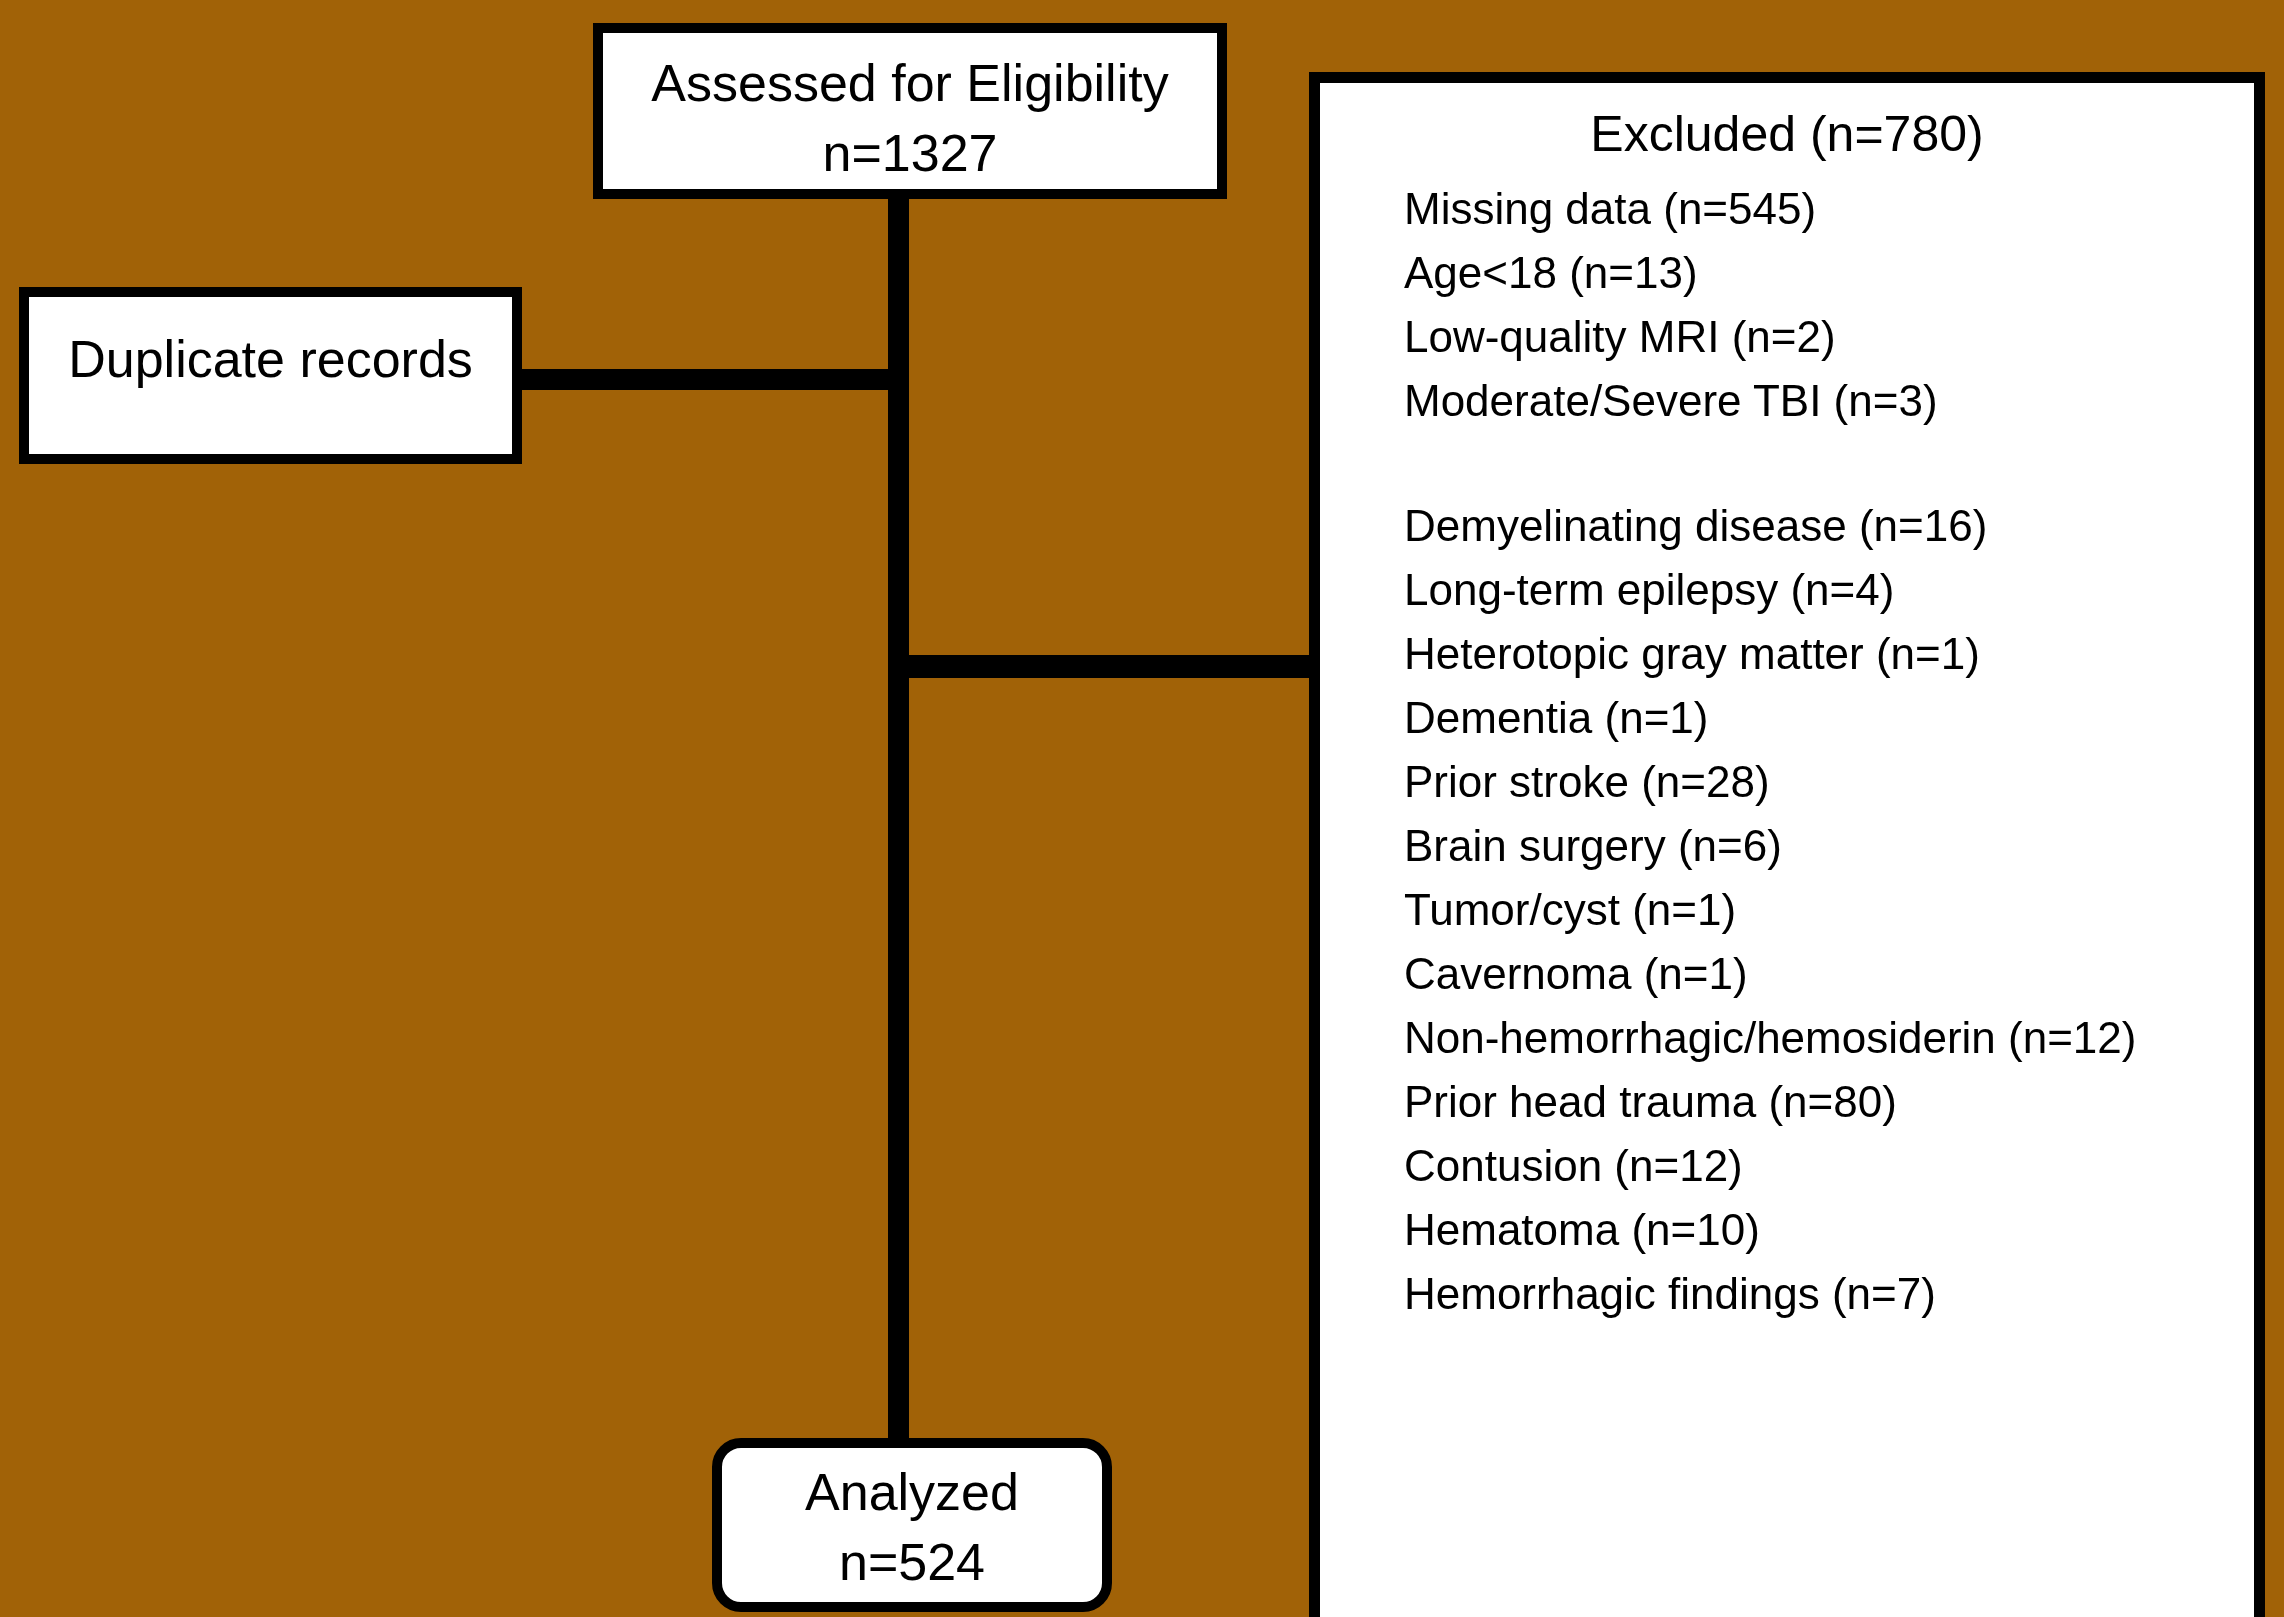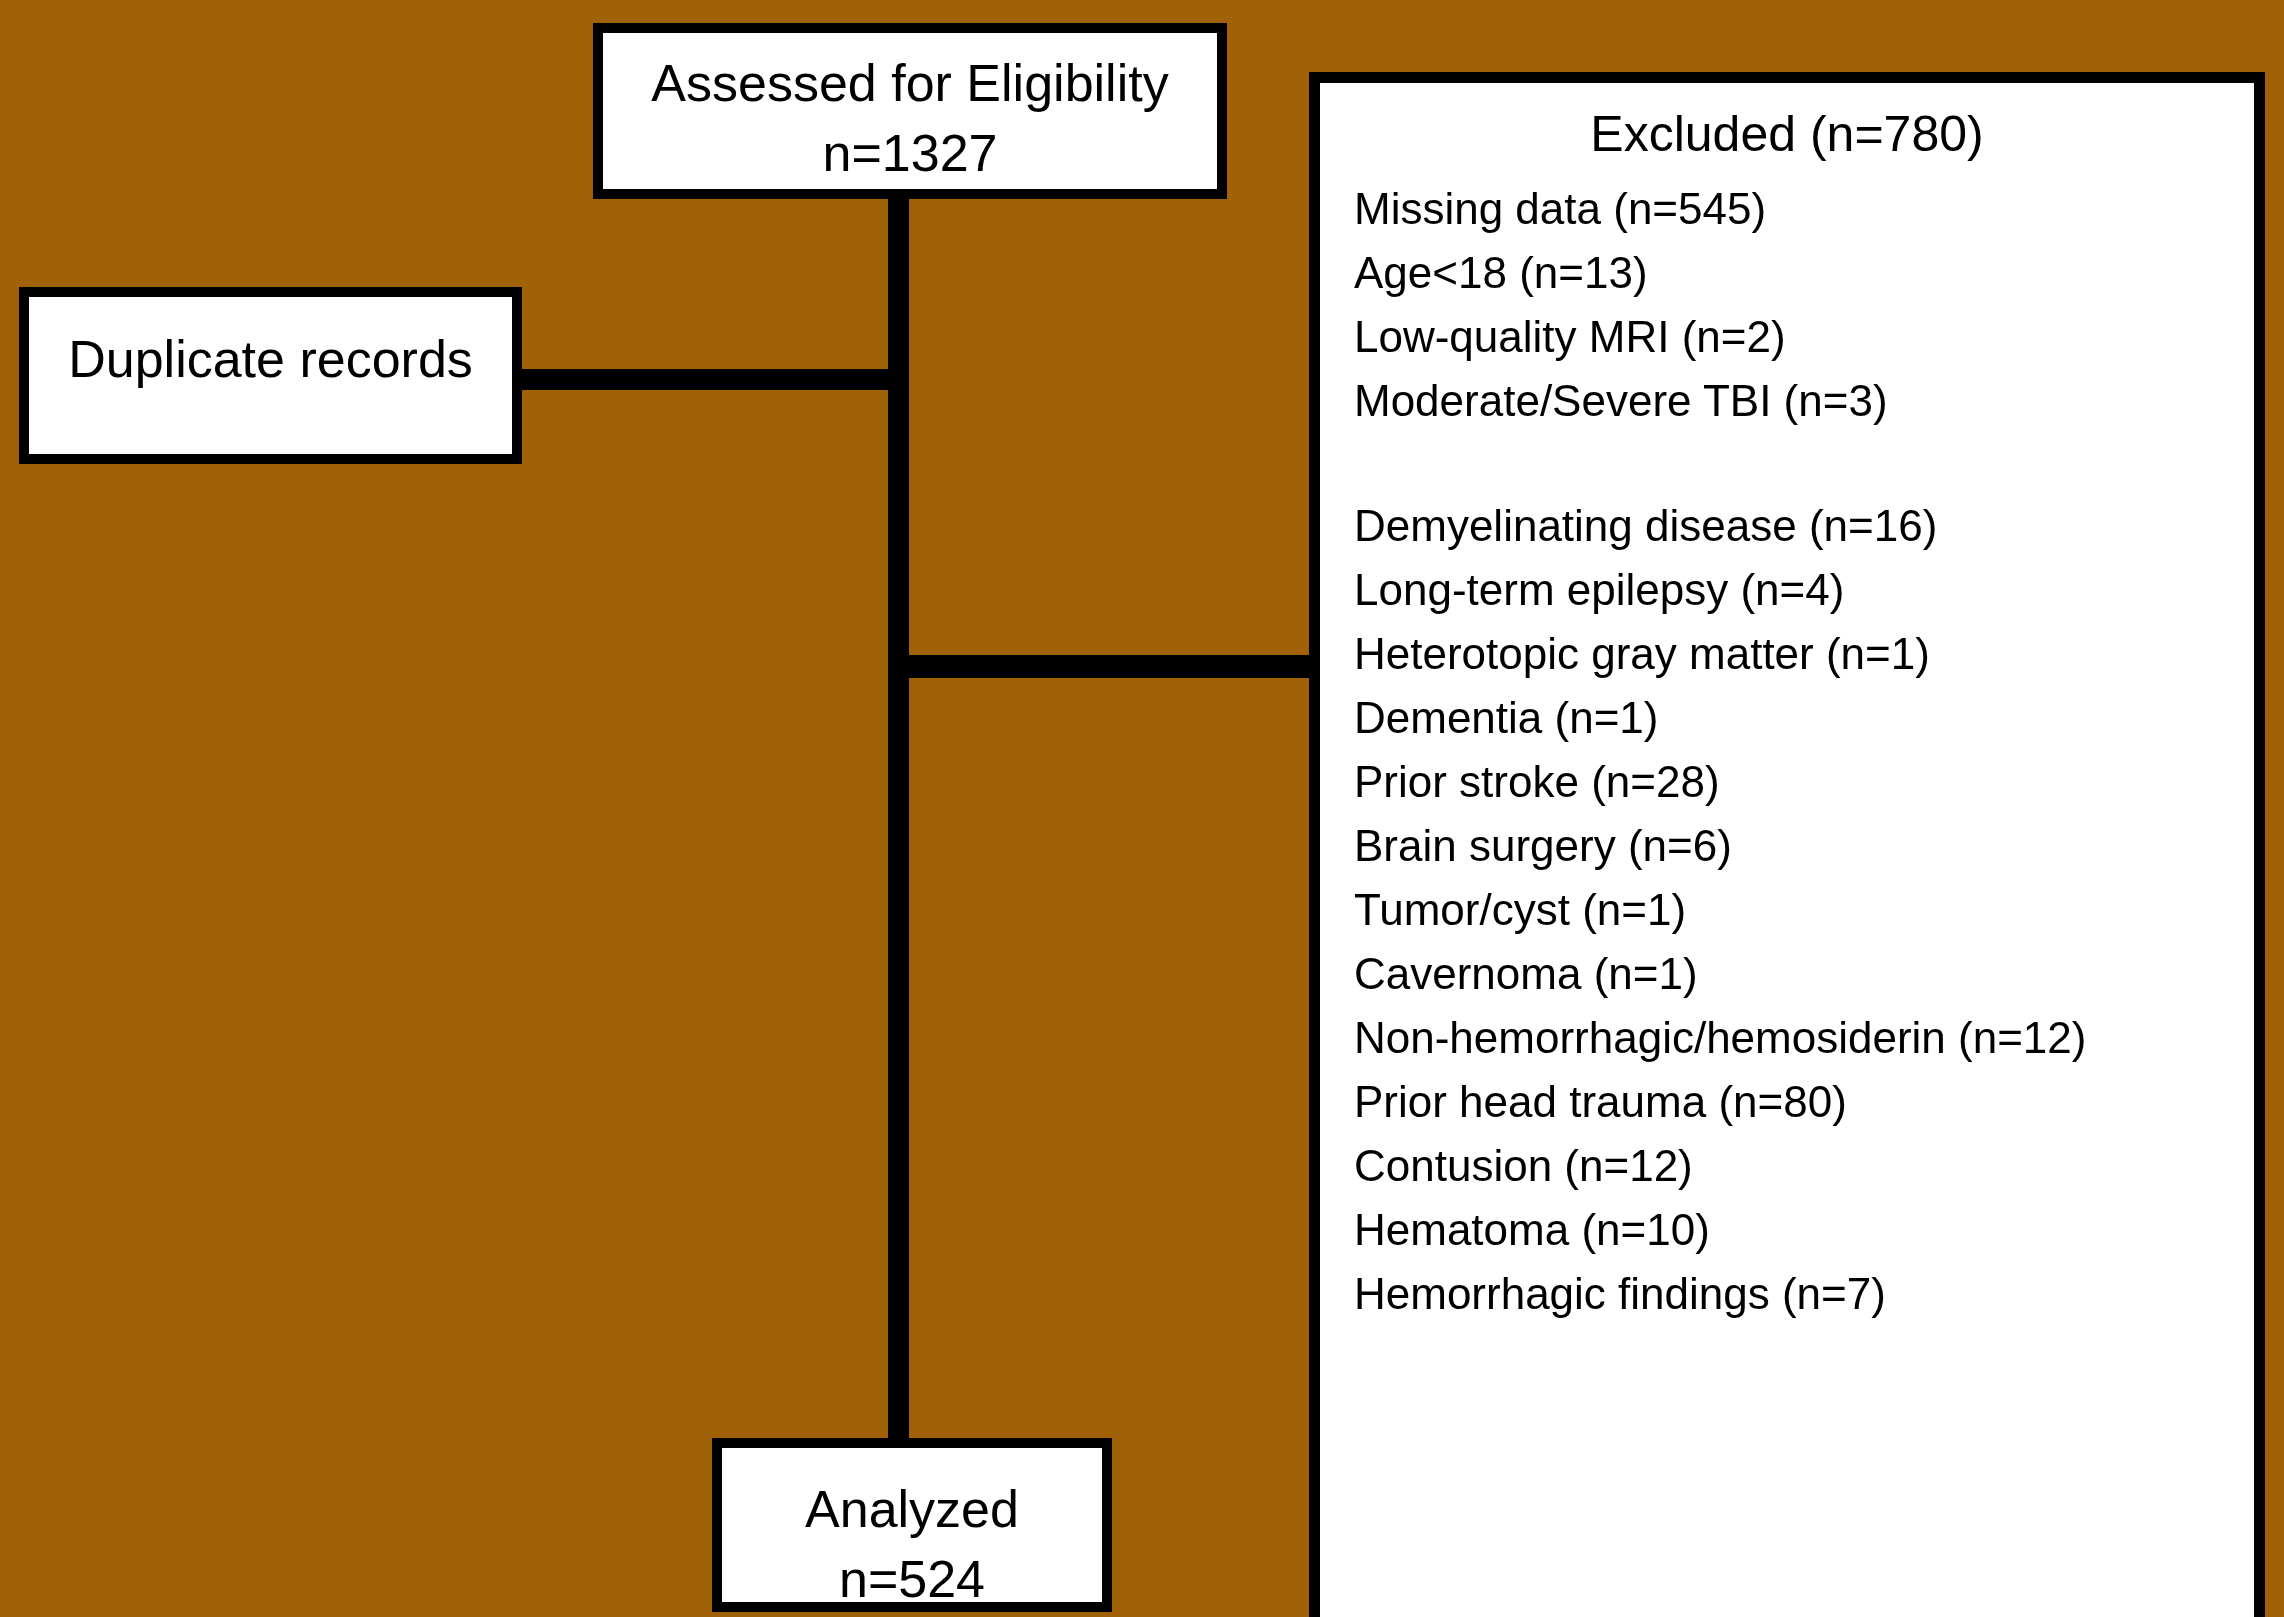--- a/index.html
+++ b/index.html
@@ -33,39 +33,39 @@
     box-sizing: border-box;
   }
   .box-center {
     text-align: center;
     font-size: 52px;
     line-height: 70px;
     white-space: nowrap;
   }
   .box-assessed  { left: 593px;  top: 22.6px;   width: 634px;  height: 176px; padding-top: 15px; }
   .box-duplicate { left: 19px;   top: 287px;  width: 503px;  height: 177px; padding-top: 27px; }
-  .box-analyzed  { left: 712px;  top: 1438px; width: 400px;  height: 174px; padding-top: 26px; }
+  .box-analyzed  { left: 712px;  top: 1438px; width: 400px;  height: 174px; padding-top: 9px; border-radius: 29px; }
 
   .box-excluded {
     left: 1309px;
     top: 72px;
     width: 956px;
     height: 1617px;
     border-width: 11.3px;
     text-align: left;
   }
   .exc-title {
     text-align: center;
     font-size: 50px;
     line-height: 64px;
     margin-top: 19px;
     white-space: nowrap;
   }
   .exc-list {
-    margin-left: 34px;
+    margin-left: 84px;
     font-size: 44px;
     line-height: 64px;
     white-space: nowrap;
   }
   .exc-list-first { margin-top: 11.3px; }
   .exc-gap { height: 61px; }
 </style>
 </head>
 <body>
 

